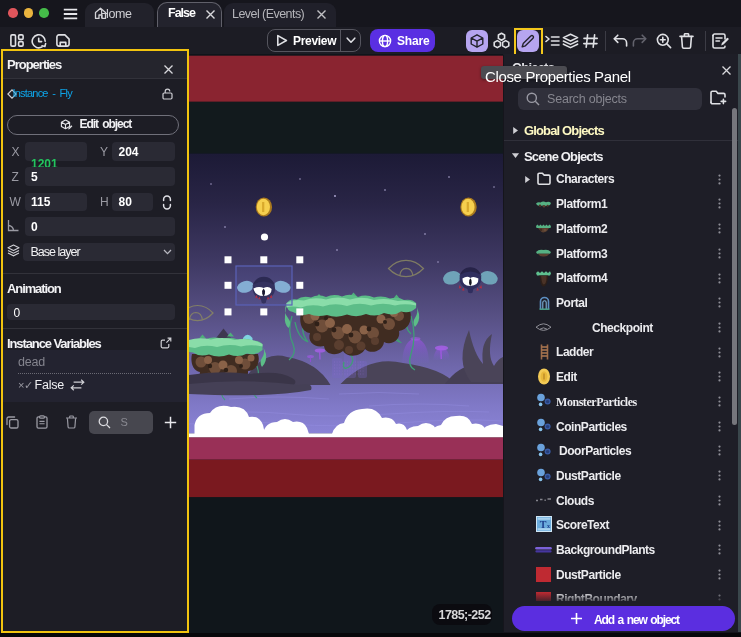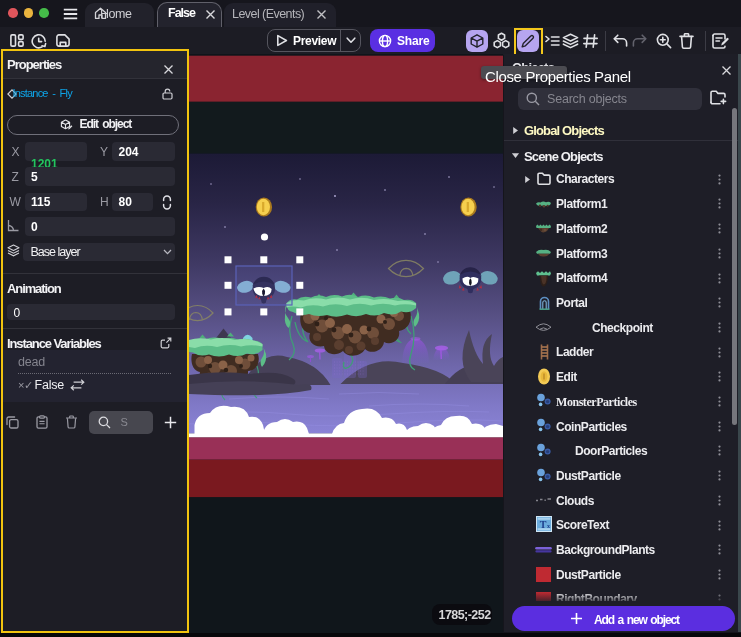--- a/index.html
+++ b/index.html
@@ -468,21 +468,21 @@
       <circle cx="4.6" cy="11.4" r="1.8" fill="#88c4ec"></circle>
   </svg>
   <div class="abs rowtxt" style="left:52px;top:365.5px;">CoinParticles</div>
 
   <svg class="abs c-part" style="left:32px;top:388.5px;" width="16" height="15" viewBox="0 0 16 15">
     <circle cx="5" cy="4.5" r="3.8" fill="#6aa2dc"></circle>
       <circle cx="11.6" cy="8.6" r="3" fill="#3a5da8"></circle>
       <circle cx="11.6" cy="8.6" r="1.7" fill="#27407a"></circle>
       <circle cx="4.6" cy="11.4" r="1.8" fill="#88c4ec"></circle>
   </svg>
-  <div class="abs rowtxt" style="left:52px;top:390.2px;padding-left:19px;">DoorParticles</div>
+  <div class="abs rowtxt" style="left:36px;top:390.2px;padding-left:19px;">DoorParticles</div>
 
   <svg class="abs c-part" style="left:32px;top:413.5px;" width="16" height="15" viewBox="0 0 16 15">
     <circle cx="5" cy="4.5" r="3.8" fill="#6aa2dc"></circle>
       <circle cx="11.6" cy="8.6" r="3" fill="#3a5da8"></circle>
       <circle cx="11.6" cy="8.6" r="1.7" fill="#27407a"></circle>
       <circle cx="4.6" cy="11.4" r="1.8" fill="#88c4ec"></circle>
   </svg>
   <div class="abs rowtxt" style="left:52px;top:414.9px;">DustParticle</div>
 
   <svg class="abs" style="left:31px;top:443px;" width="17" height="5" viewBox="0 0 17 5">

